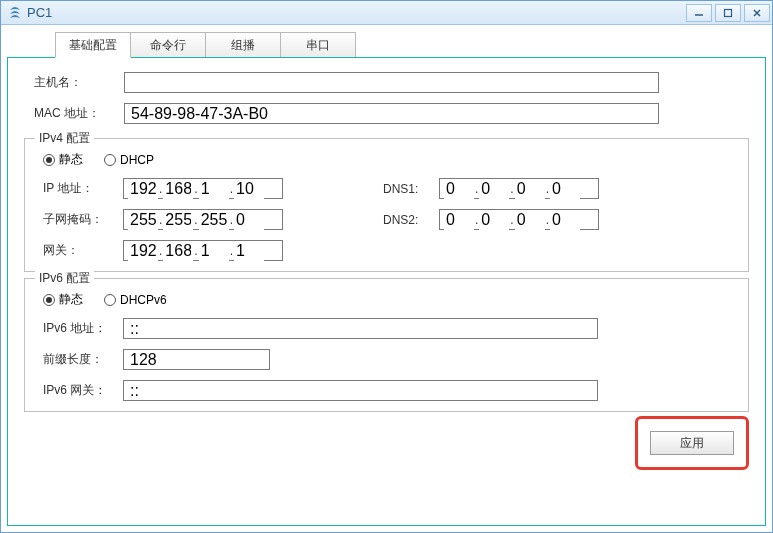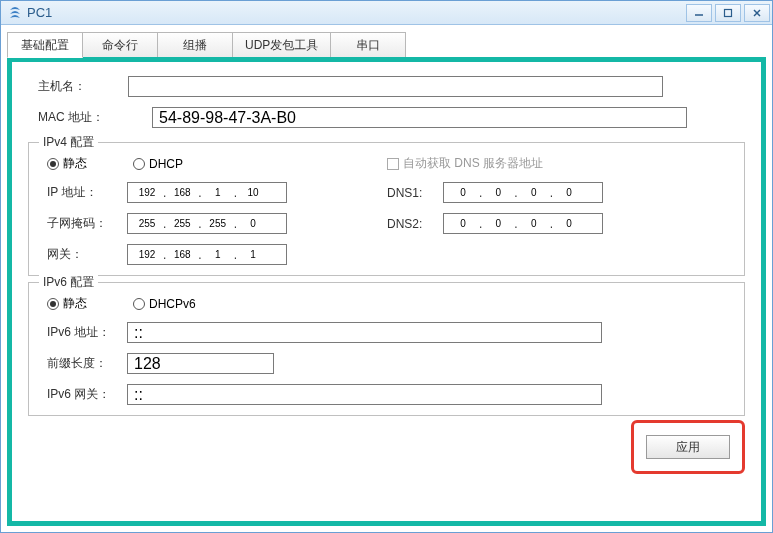--- a/index.html
+++ b/index.html
@@ -47,20 +47,21 @@
   .client {
     flex: 1;
     background: #fff;
     padding: 6px;
     display: flex;
     flex-direction: column;
   }
   .tabs {
     display: flex;
     height: 26px;
+    margin-left: 48px;
   }
   .tab {
     min-width: 76px;
     padding: 0 12px;
     border: 1px solid #b8b8b8;
     background: linear-gradient(#fefefe, #ececec);
     display: flex; align-items: center; justify-content: center;
     margin-right: -1px;
     cursor: pointer;
     color: #333;
@@ -68,21 +69,21 @@
     top: 1px;
     height: 26px;
   }
   .tab.active {
     background: #fff;
     border-bottom: 1px solid #fff;
     z-index: 2;
   }
   .tab-panel {
     flex: 1;
-    border: 5px solid #14b8a6;
+    border: 1px solid #14b8a6;
     background: #fff;
     padding: 14px 16px 10px 16px;
     overflow: auto;
     position: relative;
   }
   .row {
     display: flex;
     align-items: center;
     margin-bottom: 10px;
   }
@@ -109,21 +110,21 @@
     position: absolute;
     top: -9px;
     left: 10px;
     background: #fff;
     padding: 0 4px;
     color: #333;
   }
   .radio-row {
     display: flex;
     align-items: center;
-    gap: 46px;
+    gap: 21px;
     margin-bottom: 10px;
   }
   .radio-opt { display: flex; align-items: center; gap: 4px; cursor: pointer; }
   .radio {
     width: 12px; height: 12px; border: 1px solid #555; border-radius: 50%;
     display: inline-flex; align-items: center; justify-content: center;
   }
   .radio.checked::after { content: ""; width: 6px; height: 6px; background: #333; border-radius: 50%; }
   .check {
     width: 12px; height: 12px; border: 1px solid #aaa; display: inline-block;
@@ -137,24 +138,23 @@
     display: flex;
     align-items: center;
     border: 1px solid #7a7a7a;
     height: 21px;
     background: #fff;
     width: 160px;
     padding: 0 4px;
   }
   .ipbox .oct {
     width: 30px;
-    text-align: center;
     border: none;
     outline: none;
-    font-size: 10px;
+    font-size: 16px;
     font-family: inherit;
   }
   .ipbox .dot { color: #333; padding: 0 1px; }
   .dns-label { width: 56px; color: #333; }
   .btn-wrap {
     display: flex;
     justify-content: flex-end;
     margin-top: 4px;
   }
   .apply-btn-outline {
@@ -201,53 +201,48 @@
           </svg>
         </div>
     </div>
   </div>
 
   <div class="client">
     <div class="tabs">
       <div class="tab active">基础配置</div>
       <div class="tab">命令行</div>
       <div class="tab">组播</div>
-      <div class="tab">UDP发包工具</div>
       <div class="tab">串口</div>
     </div>
 
     <div class="tab-panel">
 
       <div class="row" style="margin-left:10px;">
         <span class="label">主机名：</span>
         <input class="input input-long" value="" style="">
       </div>
-      <div class="row" style="margin-left:10px;margin-bottom:14px;gap:24px;">
+      <div class="row" style="margin-left:10px;margin-bottom:14px;">
         <span class="label">MAC 地址：</span>
         <input class="input input-long" value="54-89-98-47-3A-B0" style="">
       </div>
 
       <div class="fieldset">
         <span class="legend">IPv4 配置</span>
 
         <div class="grid2" style="margin-bottom:10px;align-items:center;">
           <div class="radio-row" style="margin-bottom:0;">
             <span class="radio-opt">
               <span class="radio checked"></span>
               <span>静态</span>
             </span>
             <span class="radio-opt">
               <span class="radio"></span>
               <span>DHCP</span>
             </span>
           </div>
-          <div class="auto-dns">
-            <span class="check"></span>
-            <span>自动获取 DNS 服务器地址</span>
-          </div>
         </div>
 
         <div class="grid2">
 
           <div>
             <div class="row">
               <span class="label" style="width:80px">IP 地址：</span>
               <span class="ipbox">
                 <input class="oct" value="192" style="">
                   <span class="dot">.</span>

